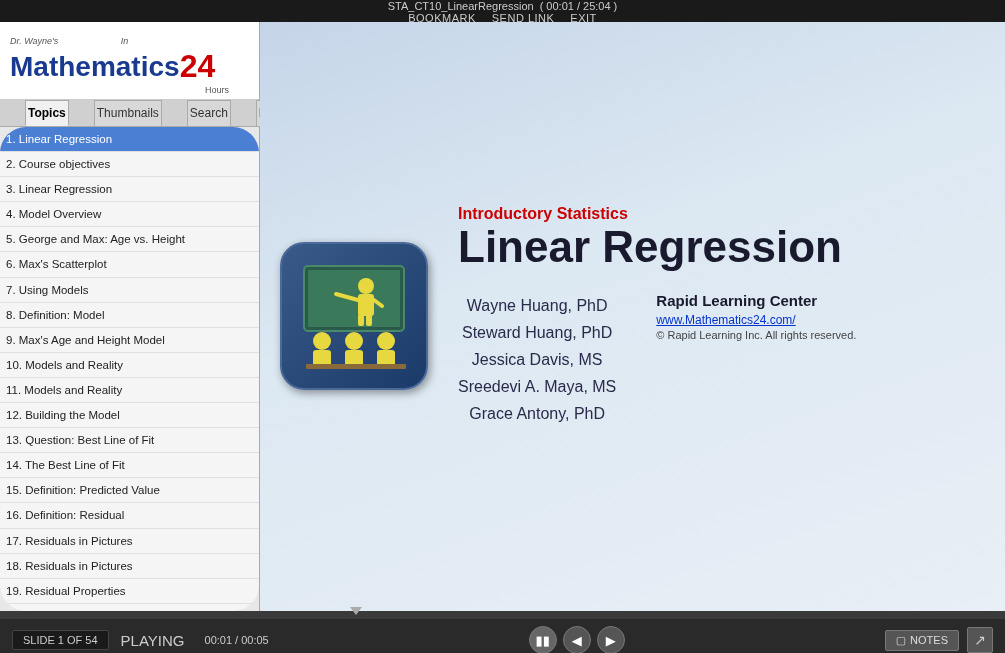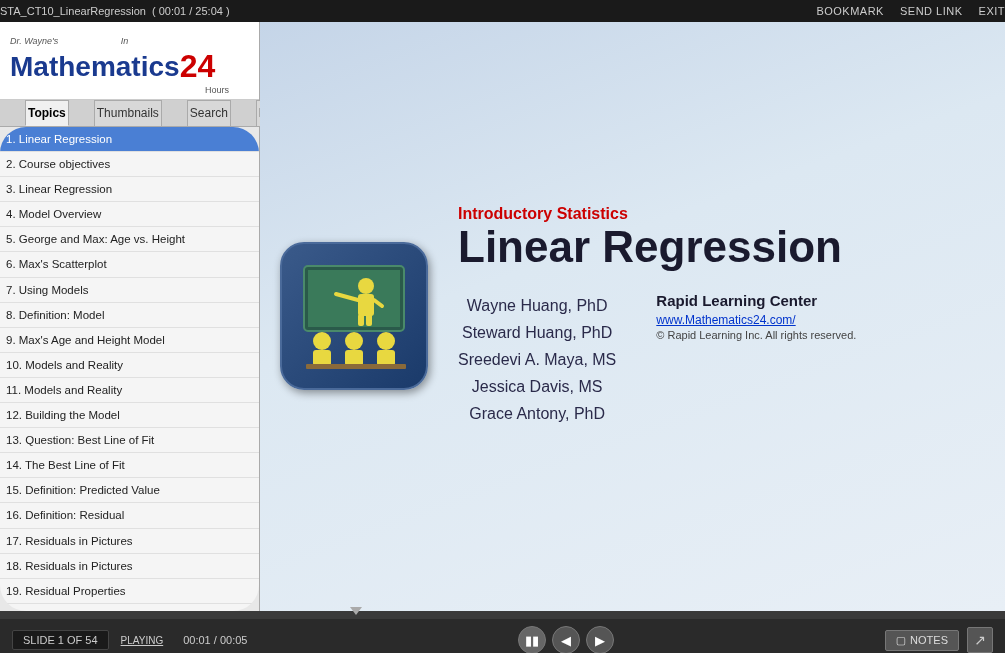--- a/index.html
+++ b/index.html
@@ -6,23 +6,24 @@
     body { width: 1005px; height: 653px; font-family: Arial, sans-serif; background: #c0c0c0; overflow: hidden; }
 
     
     #top-bar {
       width: 100%;
       height: 22px;
       background: #1a1a1a;
       display: flex;
       align-items: center;
       justify-content: space-between;
-      padding: 0 0;
+      padding: 0 8px;
       color: #ccc;
       font-size: 11px;
+      flex-direction: column;
     }
     #top-bar-controls { display: flex; gap: 16px; }
     #top-bar-controls span { cursor: pointer; color: #ccc; font-size: 11px; letter-spacing: 0.5px; }
 
     
     #main-layout {
       display: flex;
       width: 100%;
       height: 589px; 
     }
@@ -209,23 +210,22 @@
     #slide-info {
       background: #1a1a1a;
       color: #ccc;
       font-size: 11px;
       padding: 3px 10px;
       border: 1px solid #444;
       border-radius: 2px;
     }
     #playing-info {
       color: #ccc;
-      font-size: 10px;
+      font-size: 15px;
       margin-left: 12px;
-      text-decoration: underline;
     }
     #time-info {
       color: #ccc;
       font-size: 11px;
       margin-left: 20px;
     }
 
     #playback-controls {
       display: flex;
       align-items: center;
@@ -403,22 +403,22 @@
           </div>
 
           <div id="slide-text">
             <div id="slide-subtitle">Introductory Statistics</div>
             <div id="slide-title">Linear Regression</div>
 
             <div id="authors-block">
               <div id="authors-list">
                   <div class="author-name">Wayne Huang, PhD</div>
                   <div class="author-name">Steward Huang, PhD</div>
+                  <div class="author-name">Jessica Davis, MS</div>
                   <div class="author-name">Sreedevi A. Maya, MS</div>
-                  <div class="author-name">Jessica Davis, MS</div>
                   <div class="author-name">Grace Antony, PhD</div>
                 </div>
               <div id="rights-block">
                 <div id="rights-org">Rapid Learning Center</div>
                 <div id="rights-url">www.Mathematics24.com/</div>
                 <div id="rights-copy">© Rapid Learning Inc. All rights reserved.</div>
               </div>
             </div>
           </div>
 

